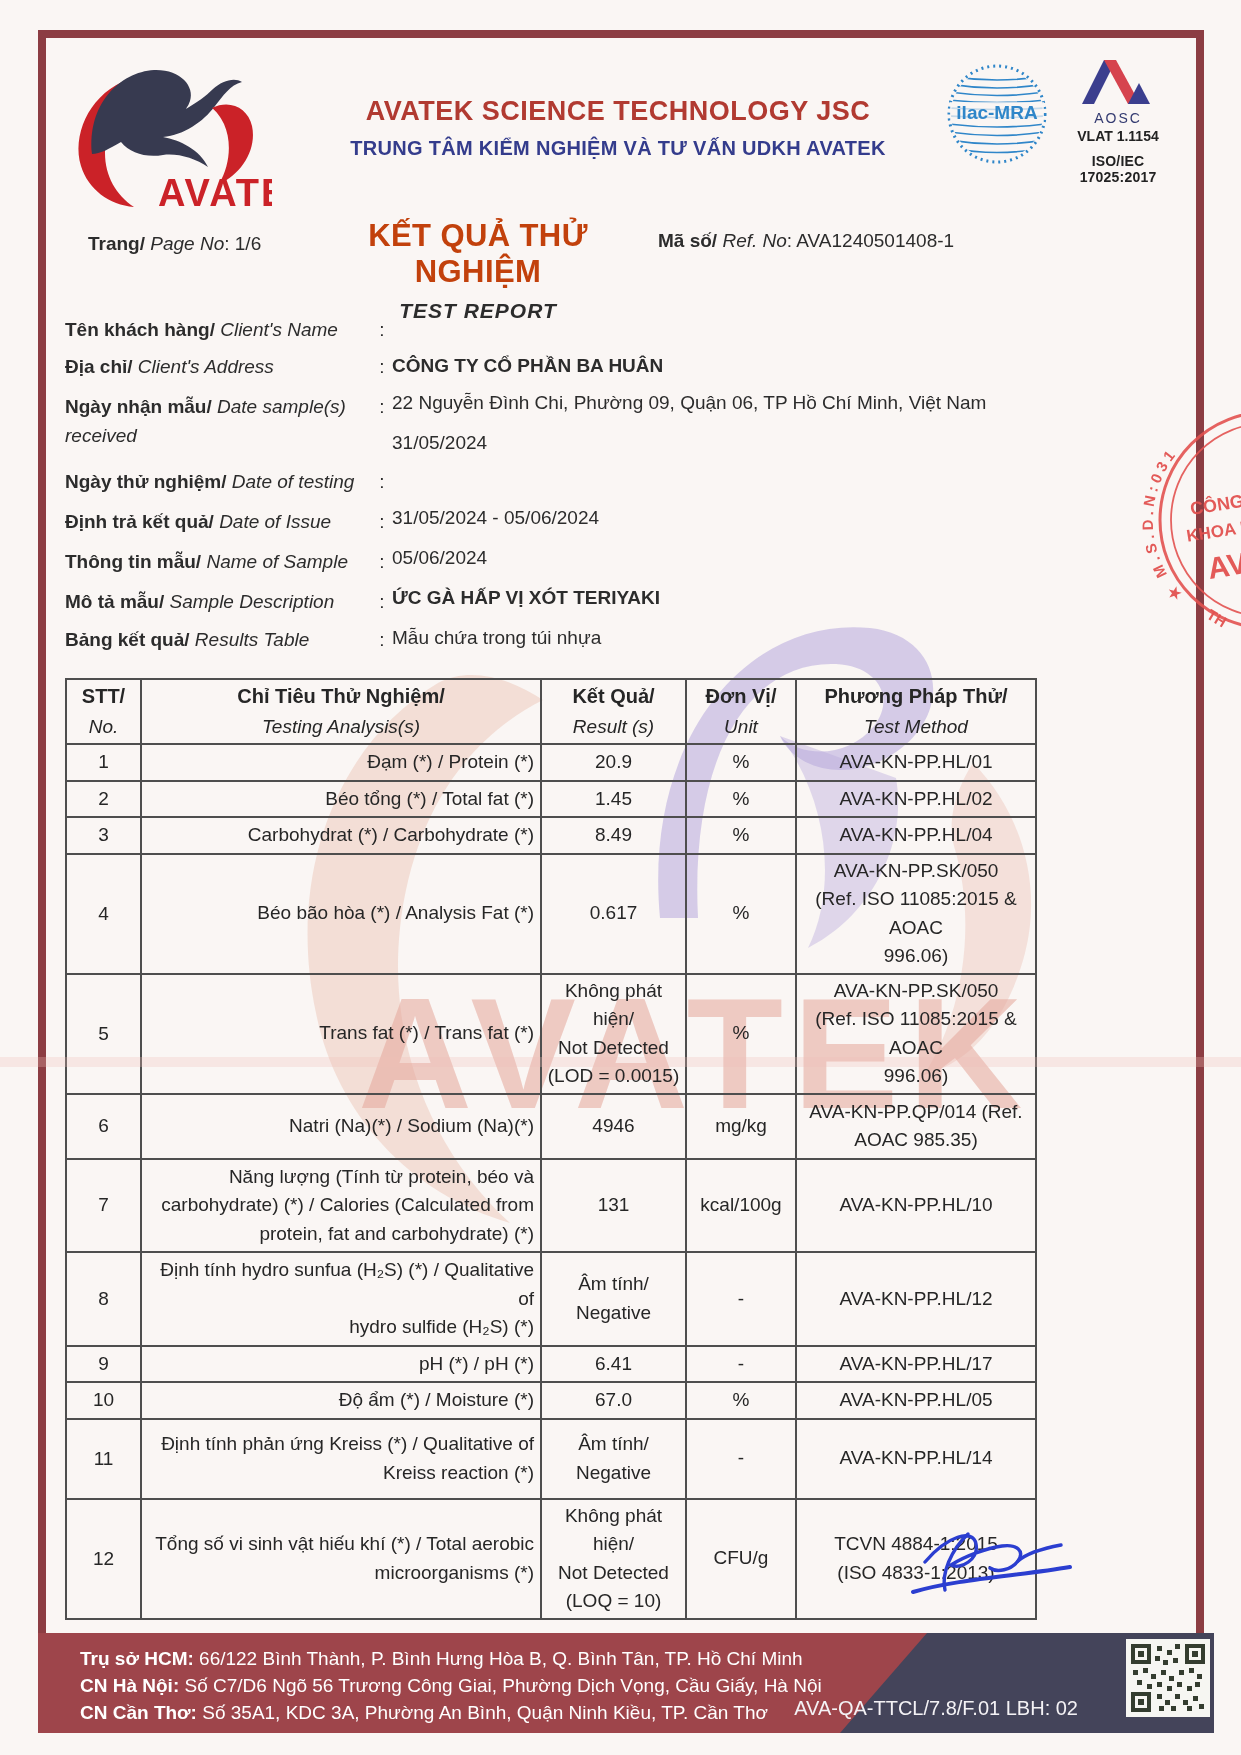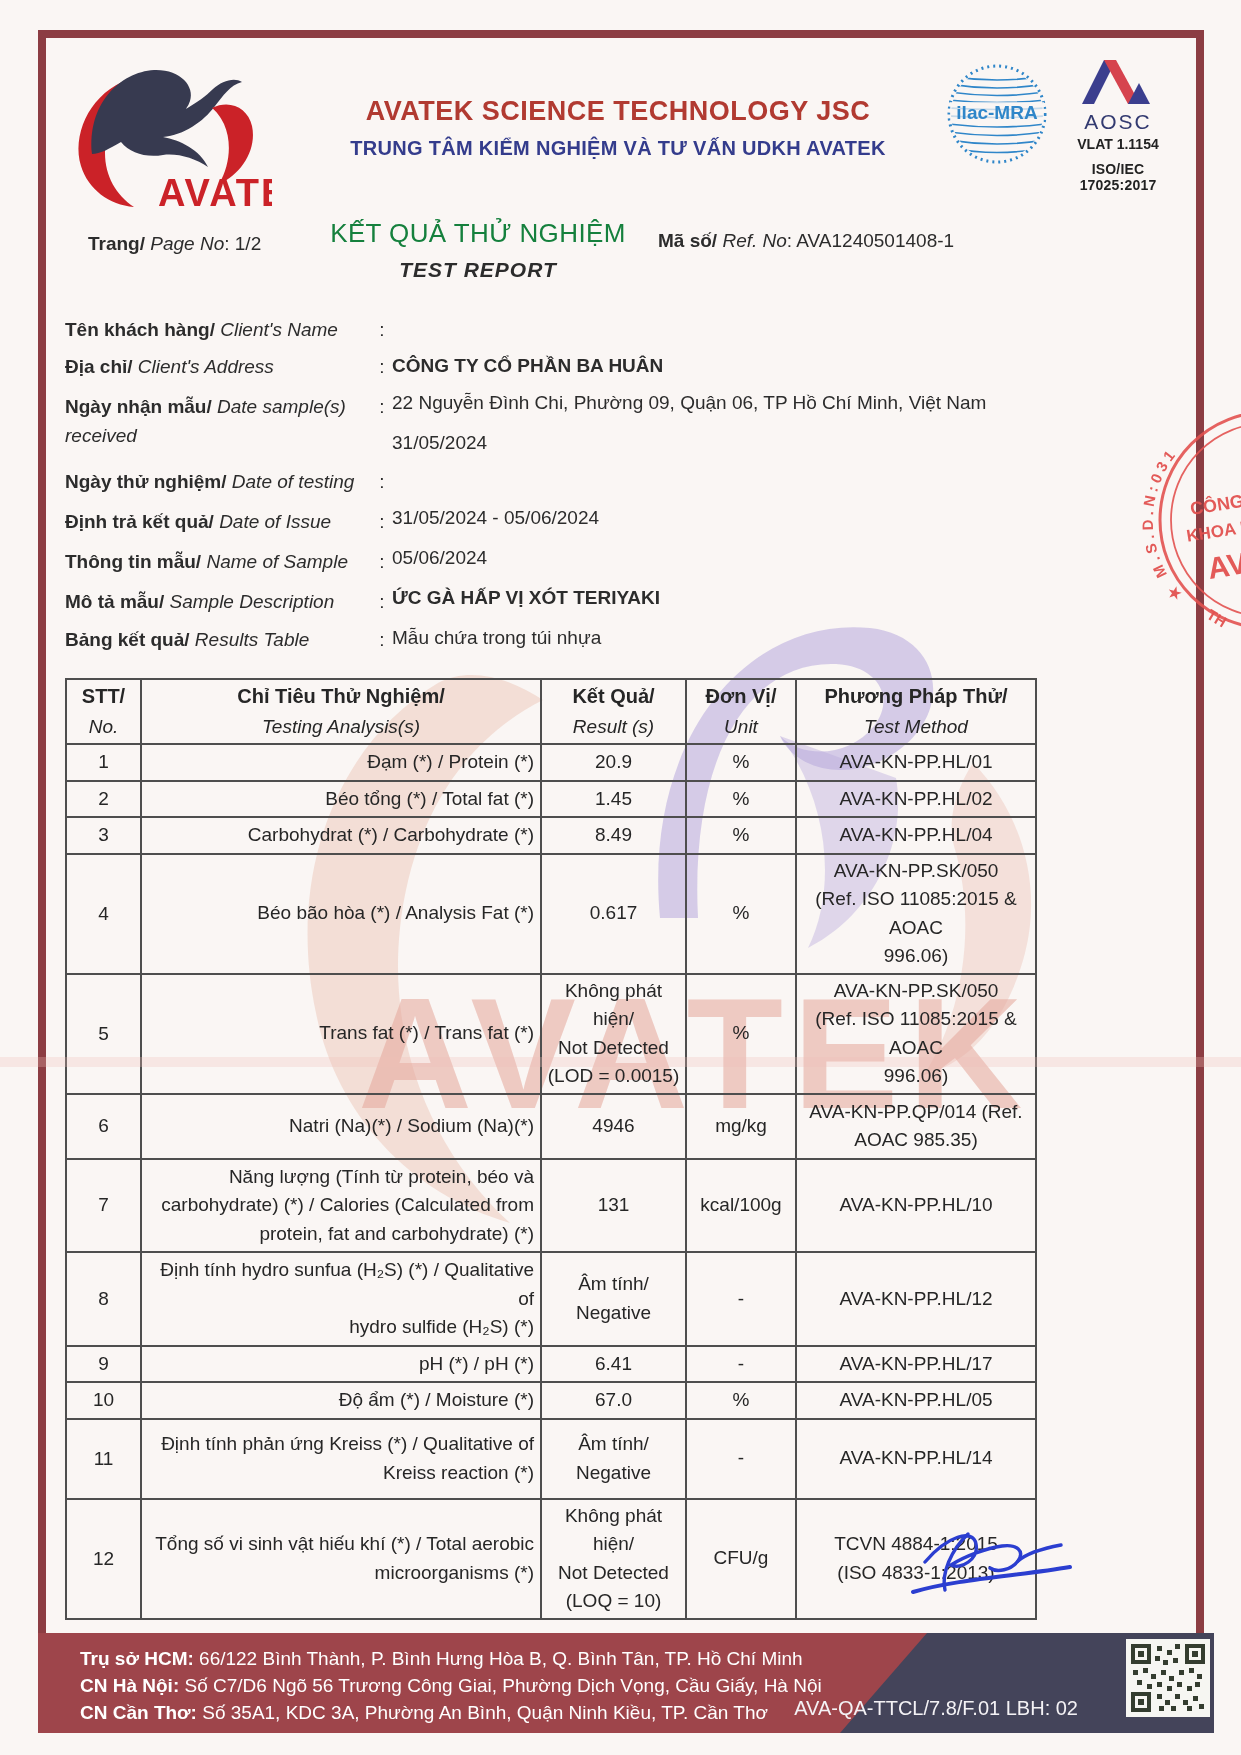--- a/index.html
+++ b/index.html
@@ -13,27 +13,27 @@
     position:absolute; left:38px; top:30px; width:1166px; height:1703px;
     border:8px solid #8c3d43; pointer-events:none; z-index:1;
   }
   
   .logo { position:absolute; left:60px; top:56px; width:212px; height:160px; z-index:1; }
   .company { position:absolute; left:318px; top:96px; width:600px; text-align:center; z-index:1; }
   .company .l1 { font-size:27px; font-weight:bold; color:#b13a31; letter-spacing:.5px; }
   .company .l2 { font-size:20px; font-weight:bold; color:#343c8c; margin-top:10px; letter-spacing:.3px; }
   .ilac { position:absolute; left:945px; top:62px; width:104px; height:104px; z-index:1; }
   .aosc { position:absolute; left:1053px; top:56px; width:130px; text-align:center; z-index:1; }
-  .aosc .name { font-size:21px; color:#333a70; letter-spacing:2px; margin-top:-2px; }
+  .aosc .name { font-size:14px; color:#333a70; letter-spacing:2px; margin-top:-2px; }
   .aosc .vlat { font-size:14px; font-weight:bold; color:#222; margin-top:2px; }
   .aosc .iso  { font-size:14px; font-weight:bold; color:#222; margin-top:9px; letter-spacing:.2px; }
   
   .page-no { position:absolute; left:88px; top:233px; font-size:19px; z-index:1; }
   .doc-title { position:absolute; left:328px; top:218px; width:300px; text-align:center; z-index:1; }
-  .doc-title .vn { font-size:26px; font-weight:normal; color:#15803d; letter-spacing:.4px; }
+  .doc-title .vn { font-size:31px; font-weight:bold; color:#c2410c; letter-spacing:.4px; }
   .doc-title .en { font-size:21px; font-weight:bold; font-style:italic; margin-top:9px; letter-spacing:1px; }
   .ref-no { position:absolute; left:658px; top:230px; font-size:19px; z-index:1; white-space:nowrap; }
   .b { font-weight:bold; }
   .i { font-style:italic;margin-top:24px; }
   
   .info-row { position:absolute; left:65px; width:1090px; display:flex; font-size:19px; z-index:1; line-height:1.55; }
   .info-row .lbl { width:307px; }
   .info-row .colon { width:20px; text-align:center; }
   .info-row .val { flex:1;margin-top:36px; }
   .val.strong { font-weight:bold; }
@@ -131,21 +131,21 @@
       <polygon points="28,4 40,4 64,48 52,48" fill="#d6434e"></polygon>
       <polygon points="52,48 63,27 74,48" fill="#3b3e8e"></polygon>
     </svg>
     <div class="name">AOSC</div>
     <div class="vlat">VLAT 1.1154</div>
     <div class="iso">ISO/IEC 17025:2017</div>
   </div>
 
   <div class="page-no">
     <span class="b">Trang/</span>
-    <span class="i">Page No</span><span>: 1/2</span>
+    <span class="i">Page No</span><span>: 1/6</span>
   </div>
 
   <div class="doc-title">
     <div class="vn">KẾT QUẢ THỬ NGHIỆM</div>
     <div class="en">TEST REPORT</div>
   </div>
 
   <div class="ref-no">
     <span class="b">Mã số/</span>
     <span class="i">Ref. No</span><span>: AVA1240501408-1</span>

